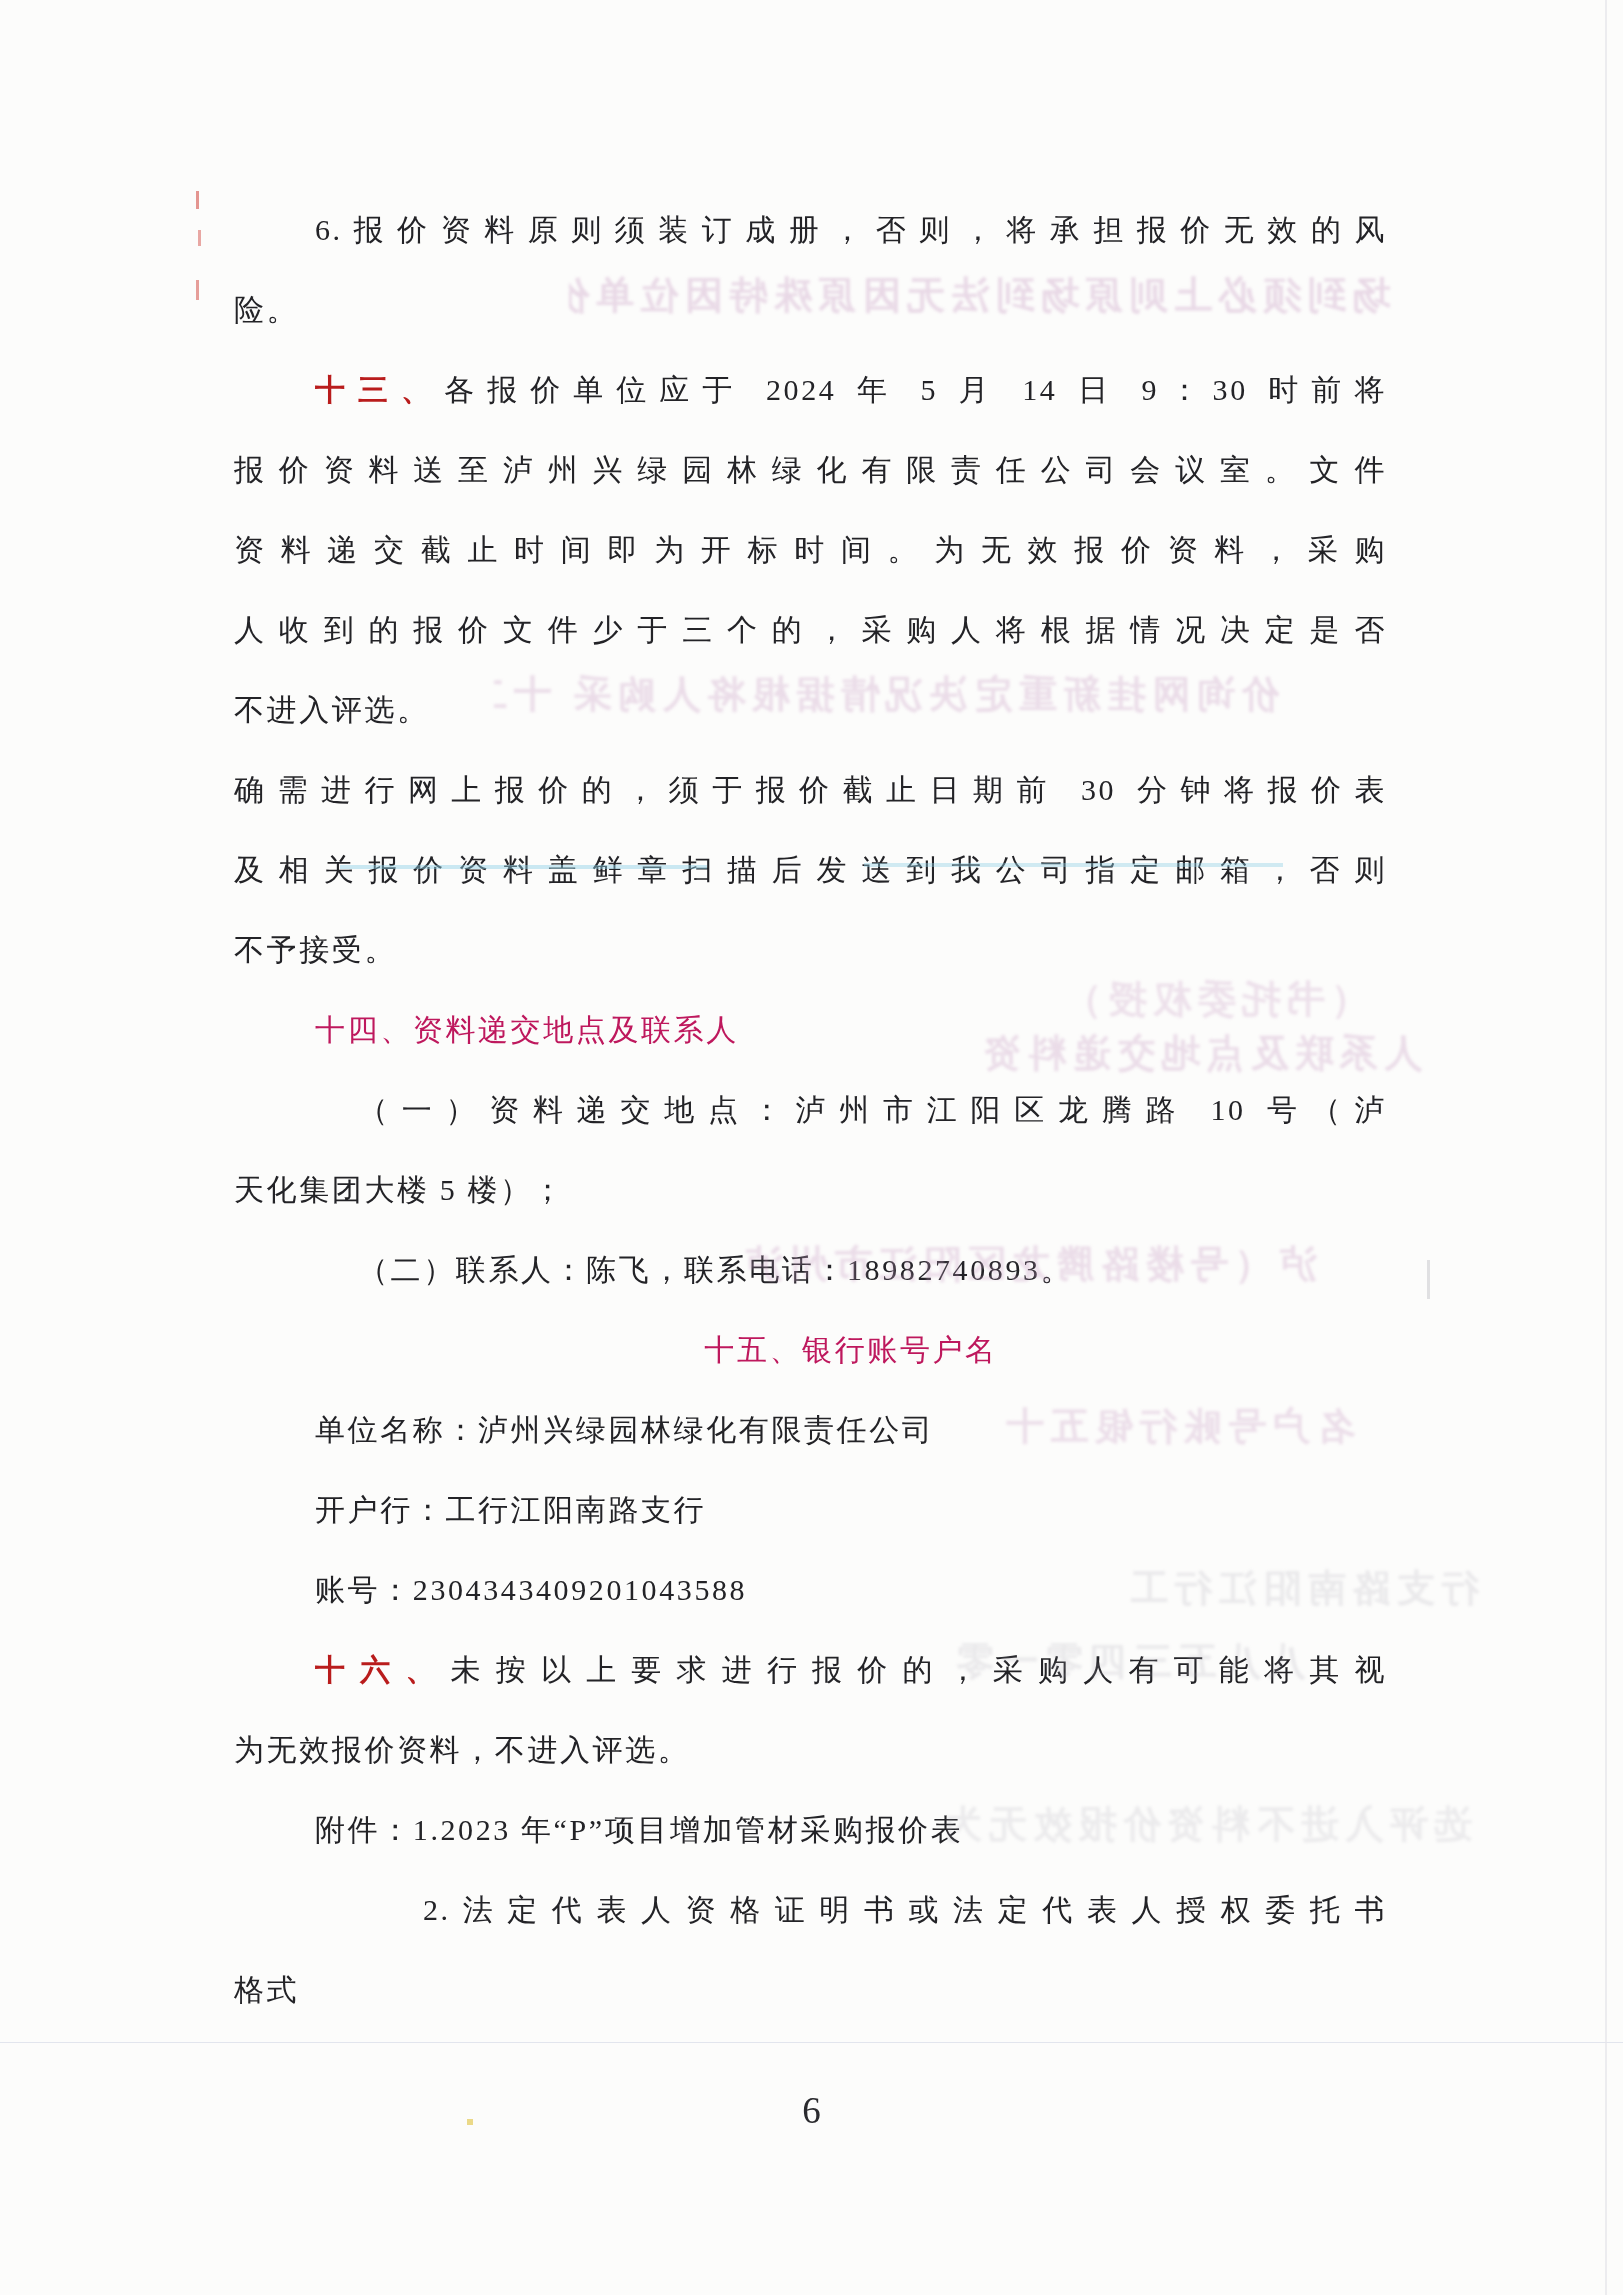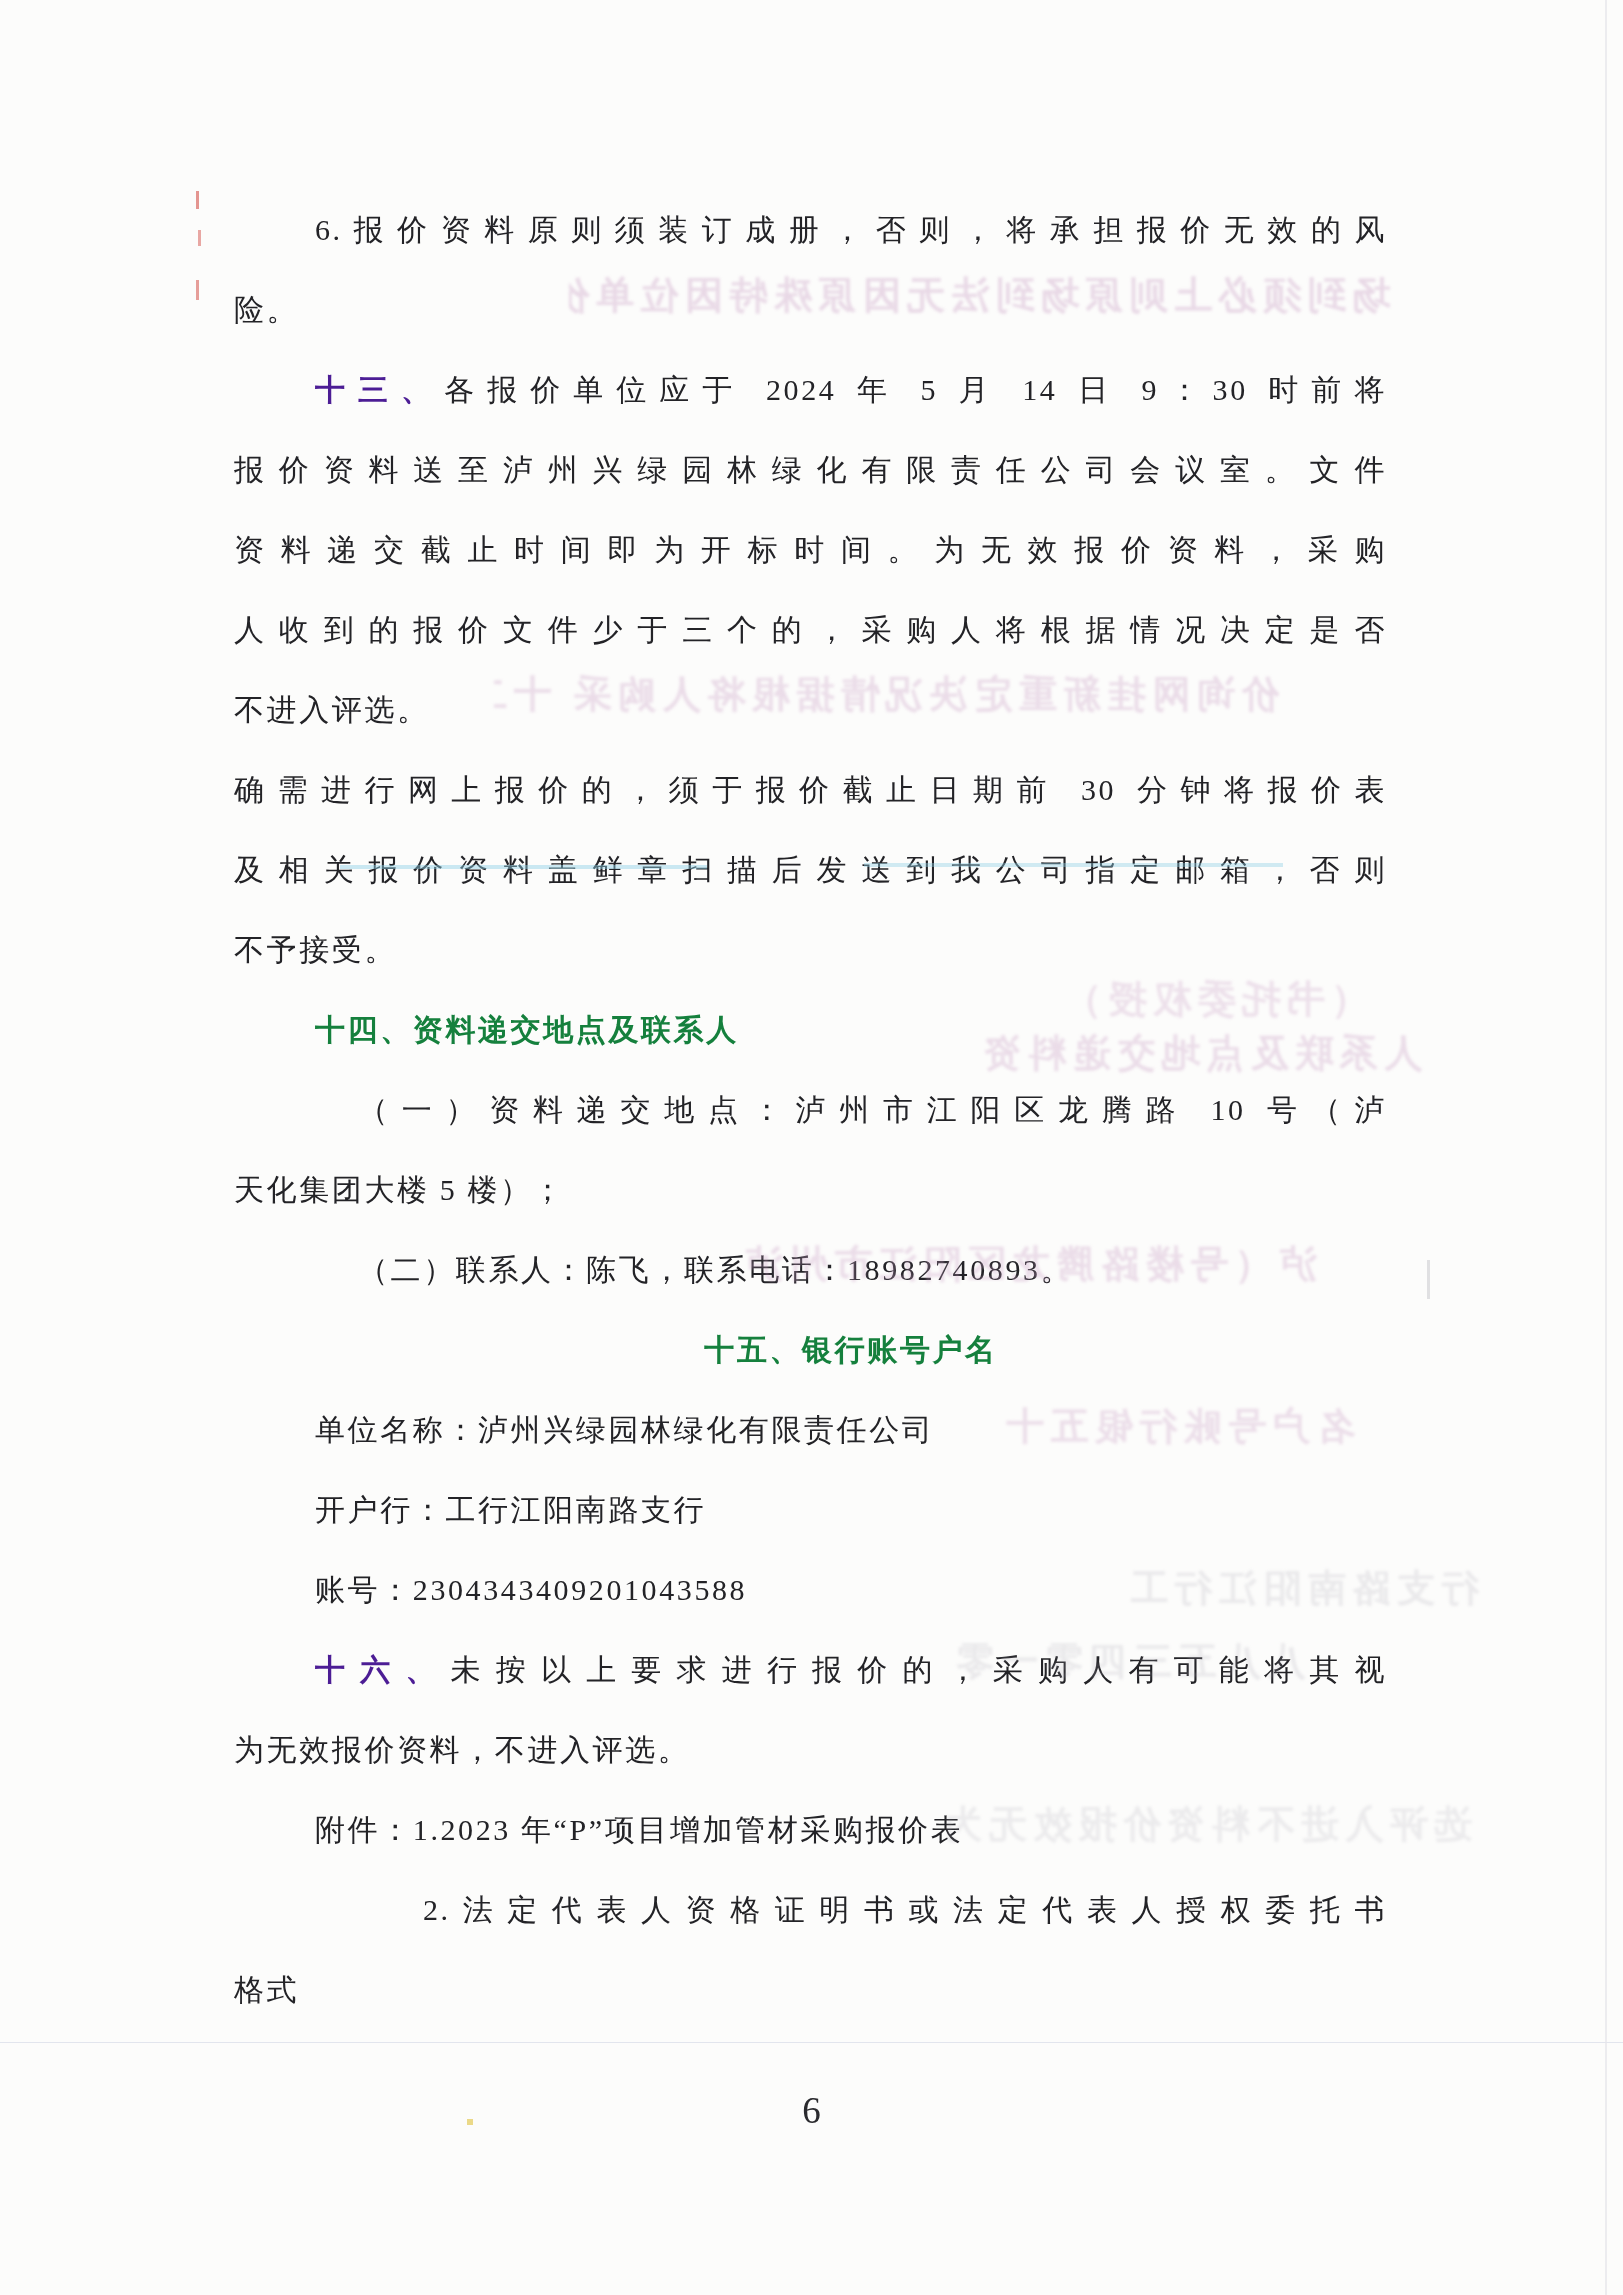--- a/index.html
+++ b/index.html
@@ -22,22 +22,22 @@
   }
   .line{
     height:80px;
     white-space:nowrap;
   }
   .line.justify{
     text-align:justify;
     text-align-last:justify;
     -moz-text-align-last:justify;
   }
-  .line.bold{font-weight:700;color:#15803d;}
-  .prefix-bold{font-weight:700;color:#4c1d95;}
+  .line.bold{font-weight:400;color:#be185d;}
+  .prefix-bold{font-weight:700;color:#b91c1c;}
   .page-number{
     position:absolute;
     left:0;top:2089px;width:1623px;
     text-align:center;
     font-size:37px;
     color:#2a2a2e;
     letter-spacing:0;
   }
   
   .bleed{

